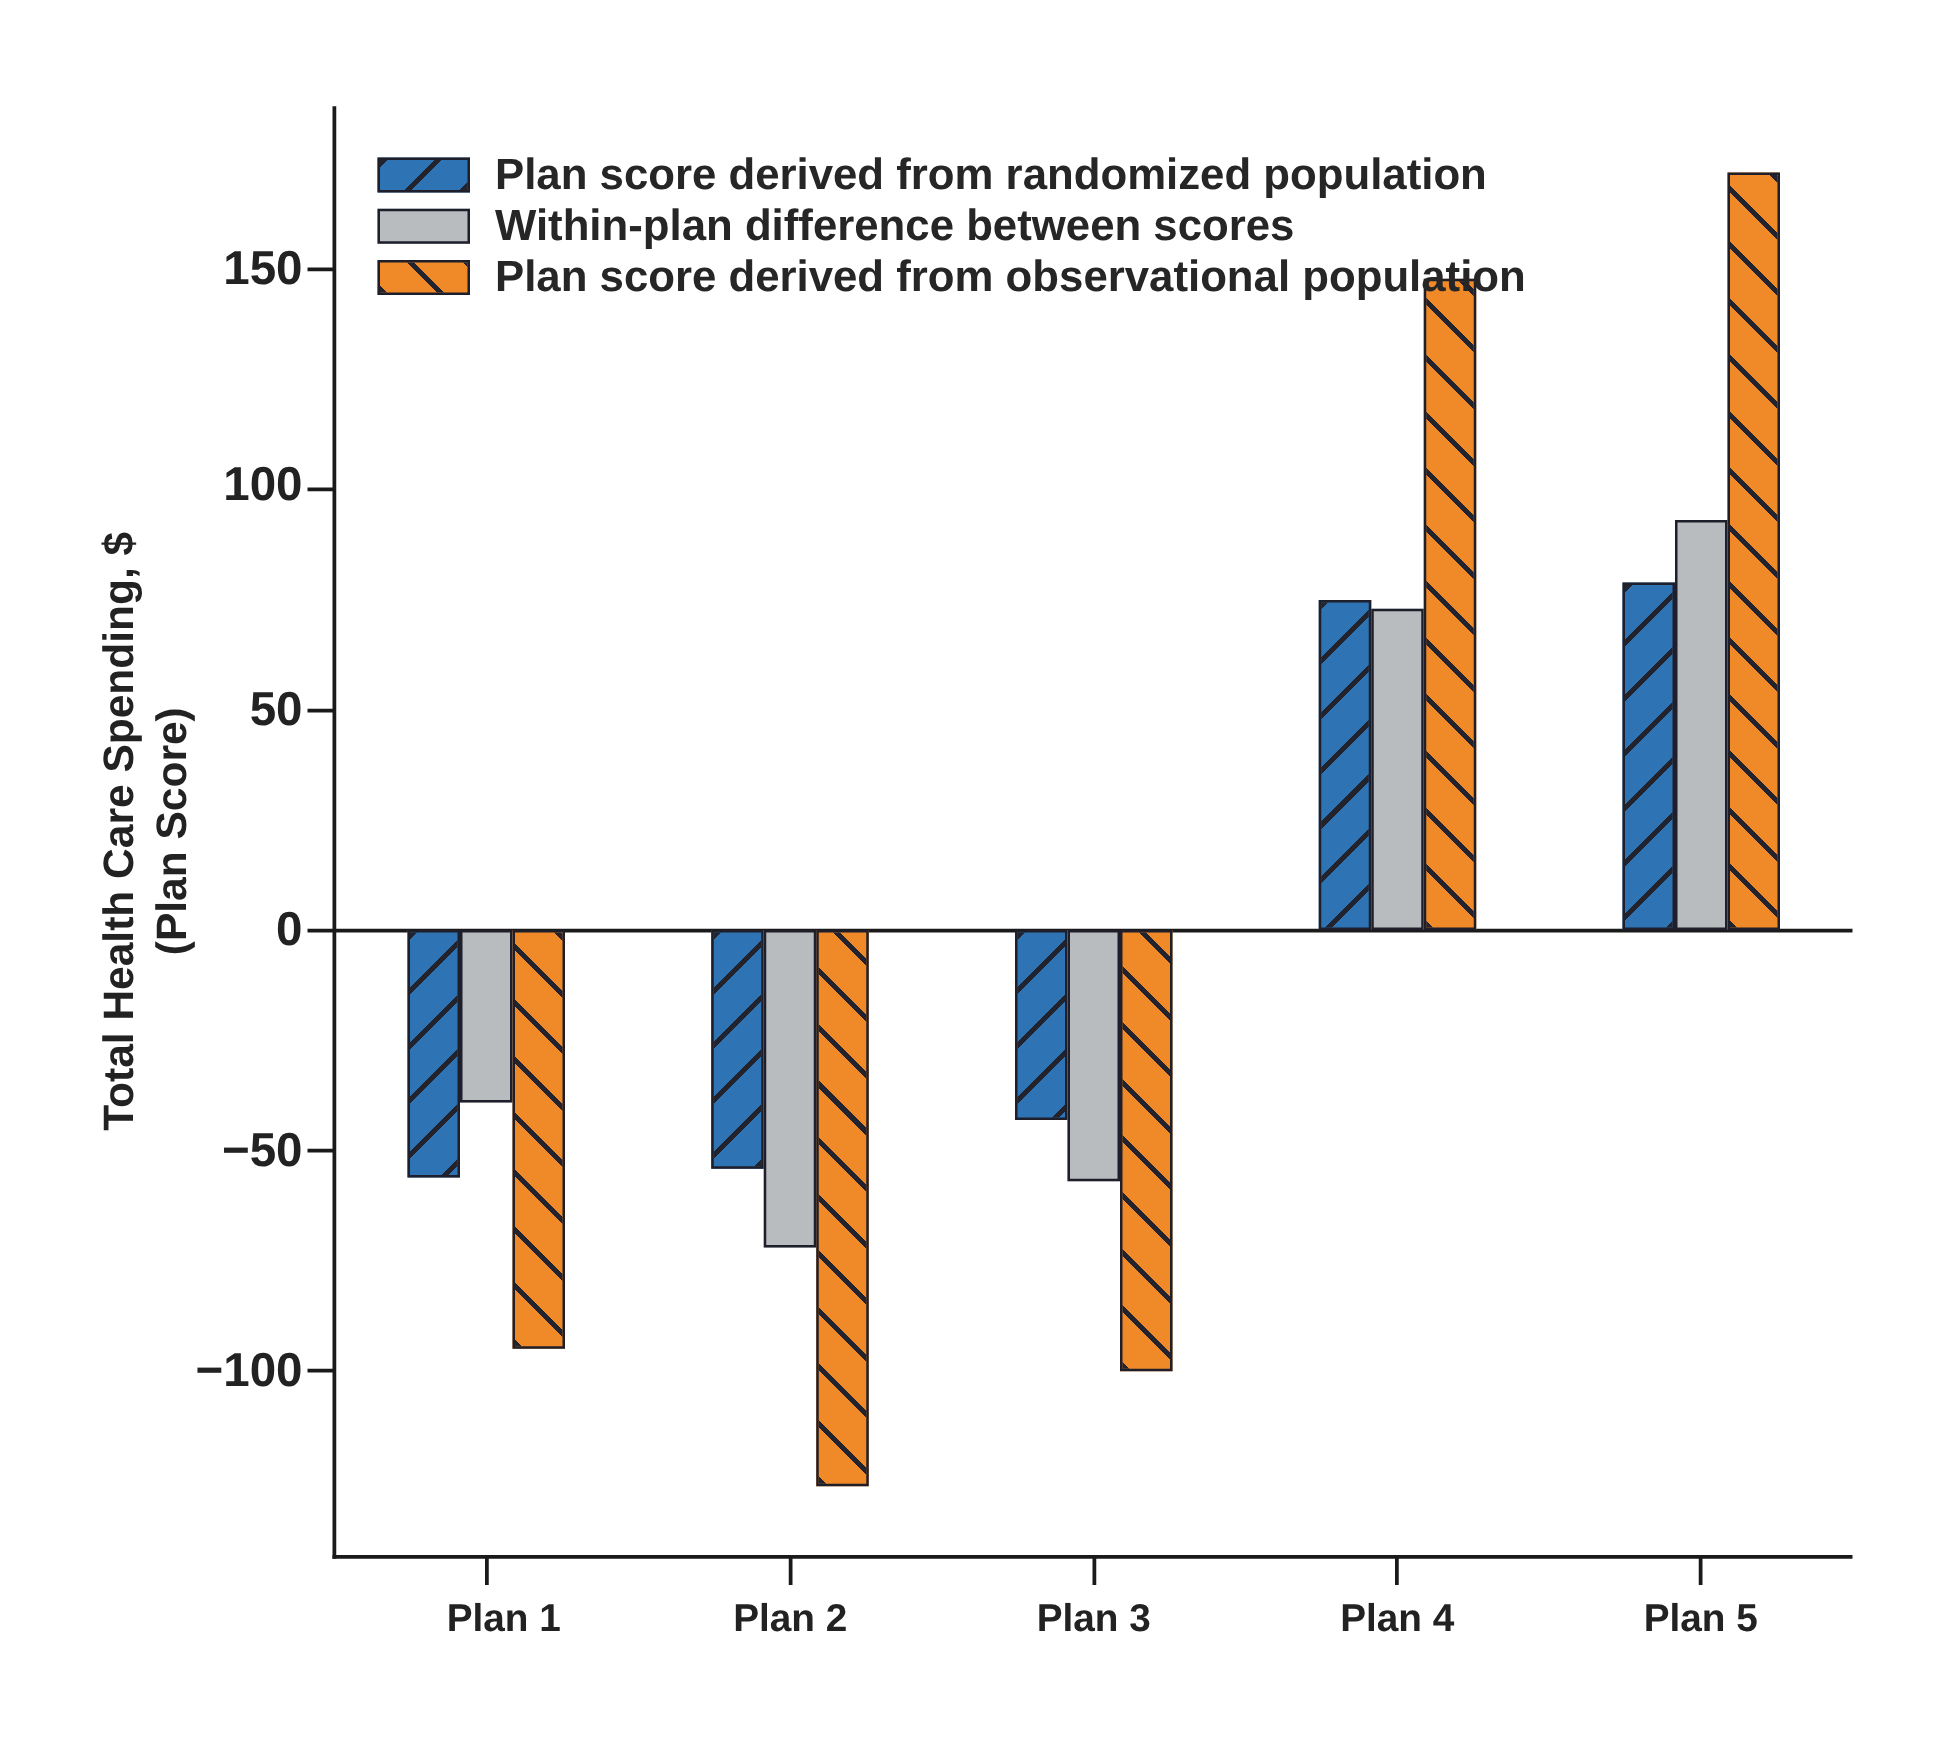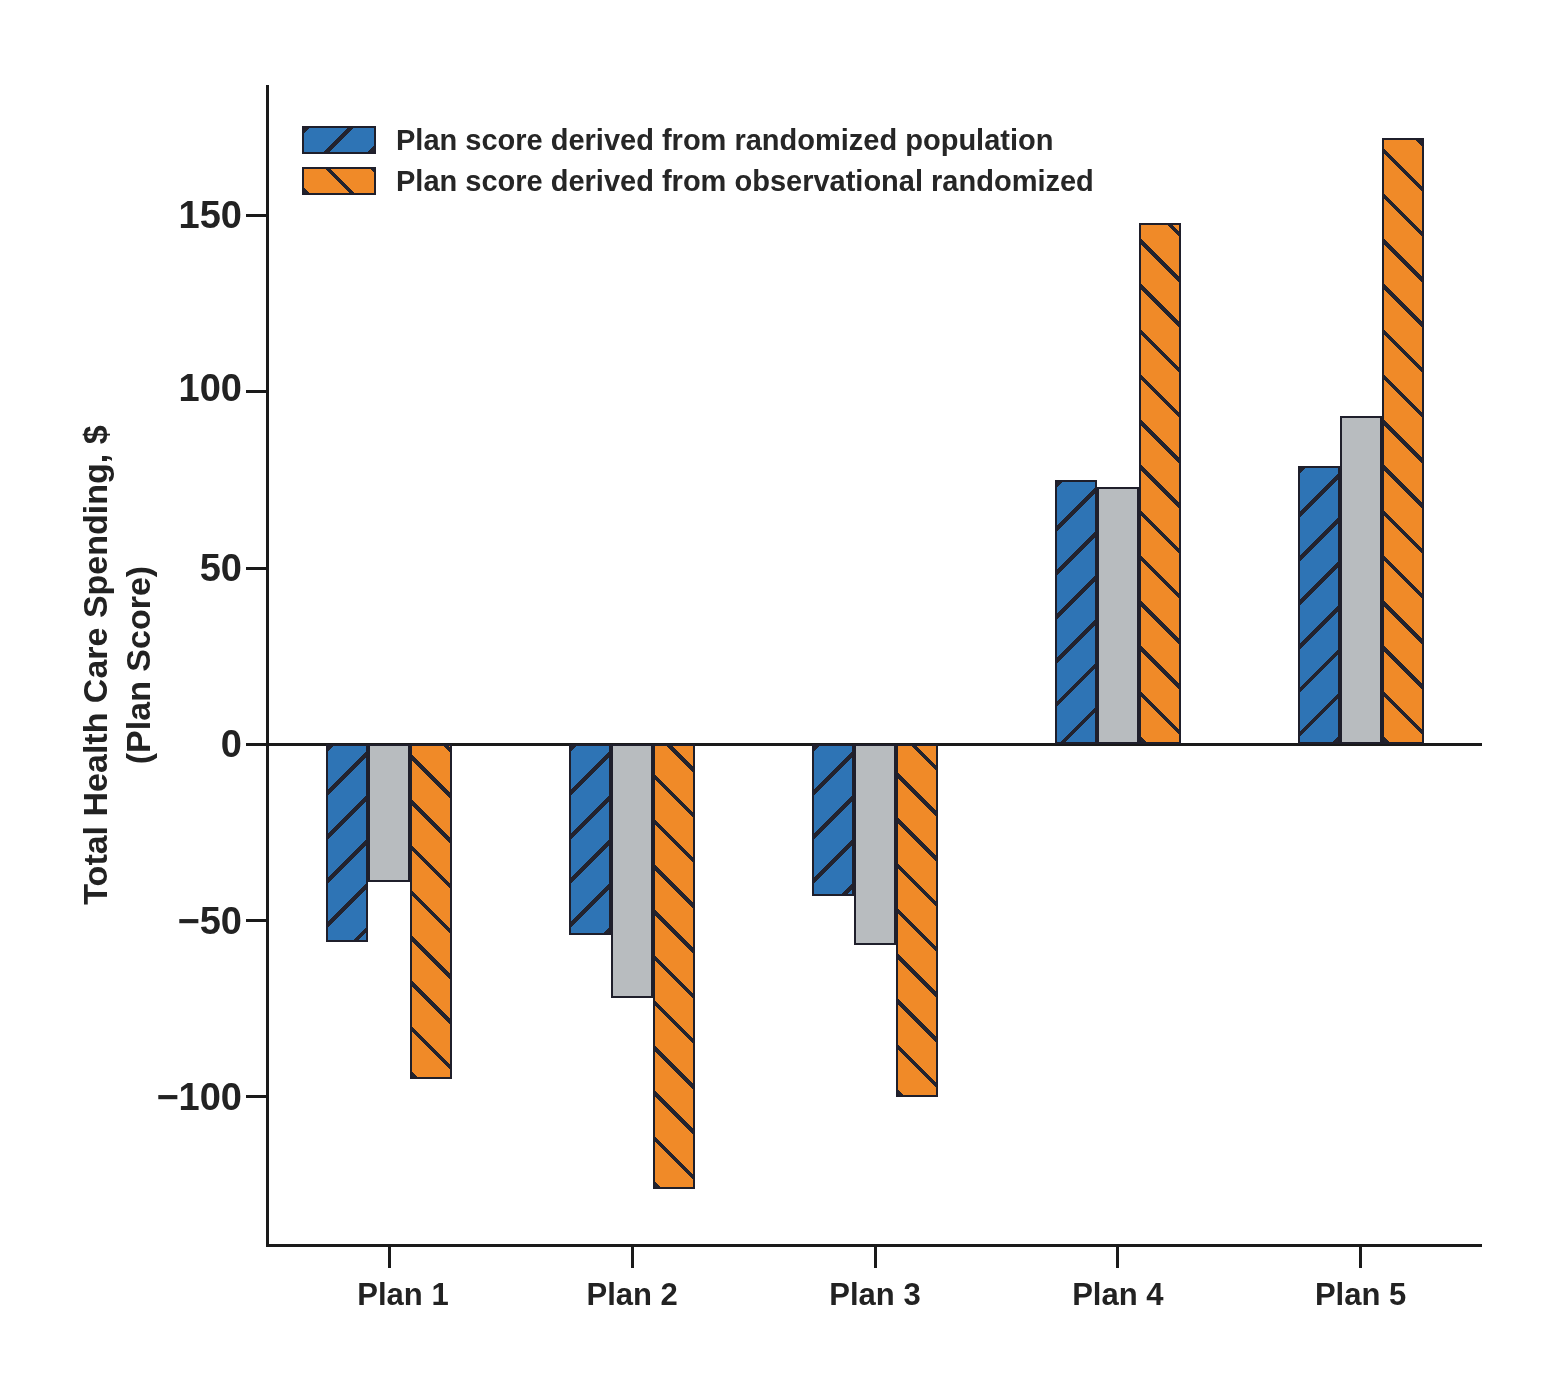--- a/index.html
+++ b/index.html
@@ -53,21 +53,21 @@
   }
   .legend-row{
     display:flex;align-items:center;margin-bottom:13px;height:28px;
   }
   .swatch{
     display:inline-block;box-sizing:border-box;
     width:74px;height:28px;
   }
   .legend-label{
     margin-left:20px;
-    font-size:29px;font-weight:700;color:#262626;white-space:nowrap;
+    font-size:35px;font-weight:700;color:#262626;white-space:nowrap;
   }
 </style>
 </head>
 <body>
 
 <div class="figure">
 
   <div class="y-title-wrap">
     <div>Total Health Care Spending, $</div>
     <div>(Plan Score)</div>
@@ -121,18 +121,22 @@
         <div class="bar" style="left: 1381.6px; top: 137.888px; width: 42px; height: 606.444px; background-color: rgb(240, 138, 40); border: 2px solid rgb(31, 31, 43); background-image: repeating-linear-gradient(45deg, rgb(35, 35, 46) 0px, rgb(35, 35, 46) 4px, transparent 4px, transparent 32px);"></div>
       </div>
   </div>
 
   <div class="legend">
     <div class="legend-row">
       <span class="swatch" style="background-color: rgb(46, 116, 181); border: 2px solid rgb(31, 31, 43); background-image: repeating-linear-gradient(135deg, rgb(35, 35, 46) 0px, rgb(35, 35, 46) 4px, transparent 4px, transparent 31px);"></span>
       <span class="legend-label">Plan score derived from randomized population</span>
     </div>
     <div class="legend-row">
+      <span class="swatch" style="background-color: rgb(184, 188, 191); border: 2px solid rgb(31, 31, 43);"></span>
+      <span class="legend-label">Within-plan difference between scores</span>
+    </div>
+    <div class="legend-row">
       <span class="swatch" style="background-color: rgb(240, 138, 40); border: 2px solid rgb(31, 31, 43); background-image: repeating-linear-gradient(45deg, rgb(35, 35, 46) 0px, rgb(35, 35, 46) 4px, transparent 4px, transparent 32px);"></span>
-      <span class="legend-label">Plan score derived from observational randomized</span>
+      <span class="legend-label">Plan score derived from observational population</span>
     </div>
   </div>
 
 </div>
 
 </body></html>

